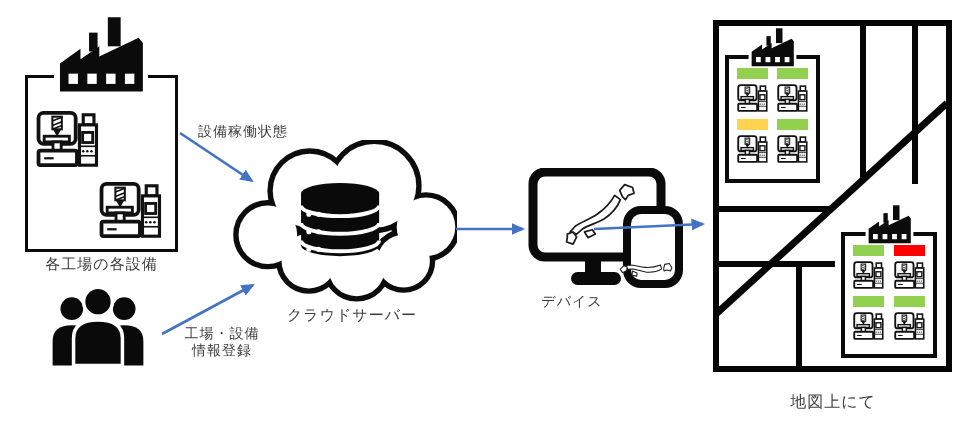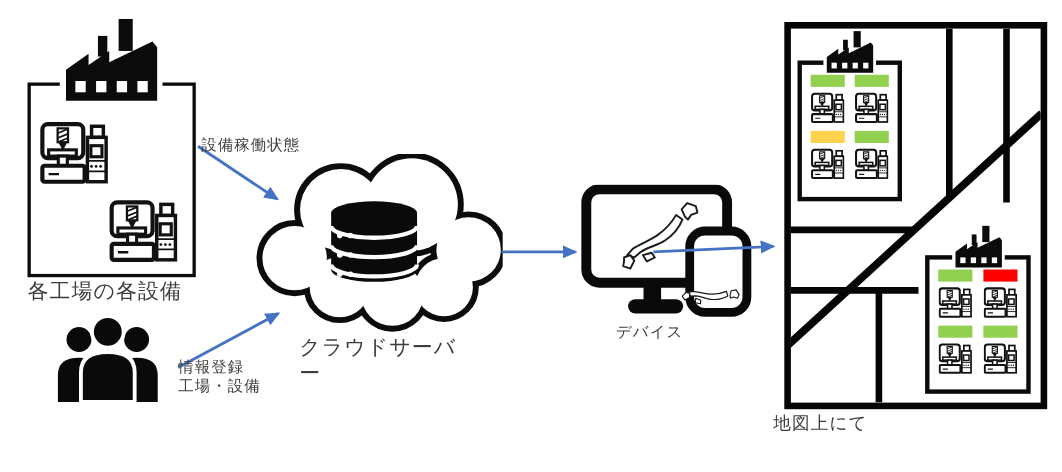--- a/index.html
+++ b/index.html
@@ -1,24 +1,24 @@
 <!DOCTYPE html>
 <html><head>
 <meta charset="utf-8">
 <style>
   html,body{margin:0;padding:0;background:#ffffff;}
   #canvas{
     position:relative;width:965px;height:429px;background:#ffffff;overflow:hidden;
     font-family:"Liberation Sans","DejaVu Sans",sans-serif;color:#3d3d3d;
   }
   .abs{position:absolute;}
-  .lbl{position:absolute;text-align:left;line-height:1.2;color:#3d3d3d;letter-spacing:1px;}
+  .lbl{position:absolute;text-align:center;line-height:1.2;color:#3d3d3d;letter-spacing:1px;}
   .lbl-sm{font-size:14px;}
-  .lbl-md{font-size:19px;}
-  .lbl-lg{font-size:16px;}
+  .lbl-md{font-size:15px;}
+  .lbl-lg{font-size:16px;margin-top:16px;}
   
   #factory-box{
     position:absolute;left:25px;top:75px;width:153px;height:177px;
     border:3px solid #0b0b0b;box-sizing:border-box;background:#fff;
   }
   
   #map-panel{
     position:absolute;left:713px;top:20px;width:239px;height:352px;
     border:6px solid #050505;box-sizing:border-box;background:#fff;
   }
@@ -159,21 +159,21 @@
   <svg class="abs" style="left:528px;top:168px" width="162" height="122" viewBox="0 0 162 122">
     <rect x="57" y="84" width="16" height="22" fill="#0a0a0a"></rect>
     <rect x="43" y="104" width="50" height="13" rx="6.5" fill="#0a0a0a"></rect>
     <rect x="5" y="4" width="128" height="85" rx="12" fill="#fff" stroke="#0a0a0a" stroke-width="9"></rect>
     <use href="#sym-japan" x="14" y="13" width="108" height="66"></use>
     <g>
       <rect x="99" y="42" width="52" height="74" rx="14" fill="#fff" stroke="#0a0a0a" stroke-width="8"></rect>
       <use href="#sym-japan" x="-28" y="40" width="52" height="40" transform="rotate(38 125 80) translate(132 40)"></use>
     </g>
   </svg>
-  <div class="lbl lbl-sm" style="left:560px;top:293px;width:120px">デバイス</div>
+  <div class="lbl lbl-sm" style="left:512px;top:293px;width:120px">デバイス</div>
 
   <div id="map-panel">
     <svg class="abs" style="left:0;top:0" width="227" height="340" viewBox="0 0 227 340">
       <g stroke="#050505">
         <line x1="144" y1="0" x2="144" y2="152" stroke-width="6"></line>
         <line x1="196" y1="0" x2="196" y2="158" stroke-width="6"></line>
         <line x1="228" y1="77" x2="-4" y2="289" stroke-width="7"></line>
         <line x1="0" y1="183" x2="113" y2="183" stroke-width="6"></line>
         <line x1="0" y1="238" x2="116" y2="238" stroke-width="6"></line>
         <line x1="80" y1="238" x2="80" y2="340" stroke-width="6"></line>
@@ -251,17 +251,17 @@
       <line x1="162" y1="334" x2="253" y2="285" marker-end="url(#arw)"></line>
       <line x1="456" y1="229" x2="523" y2="229" marker-end="url(#arw)"></line>
       <line x1="594" y1="229" x2="703" y2="224" marker-end="url(#arw)"></line>
     </g>
   </svg>
 
   <div class="lbl lbl-sm" style="left:183px;top:123px;width:120px">
     <div>設備稼働状態</div>
   </div>
   <div class="lbl lbl-sm" style="left:162px;top:325px;width:120px">
+    <div>工場・設備</div>
     <div>情報登録</div>
-    <div>工場・設備</div>
   </div>
 
 </div>
 
 </body></html>

